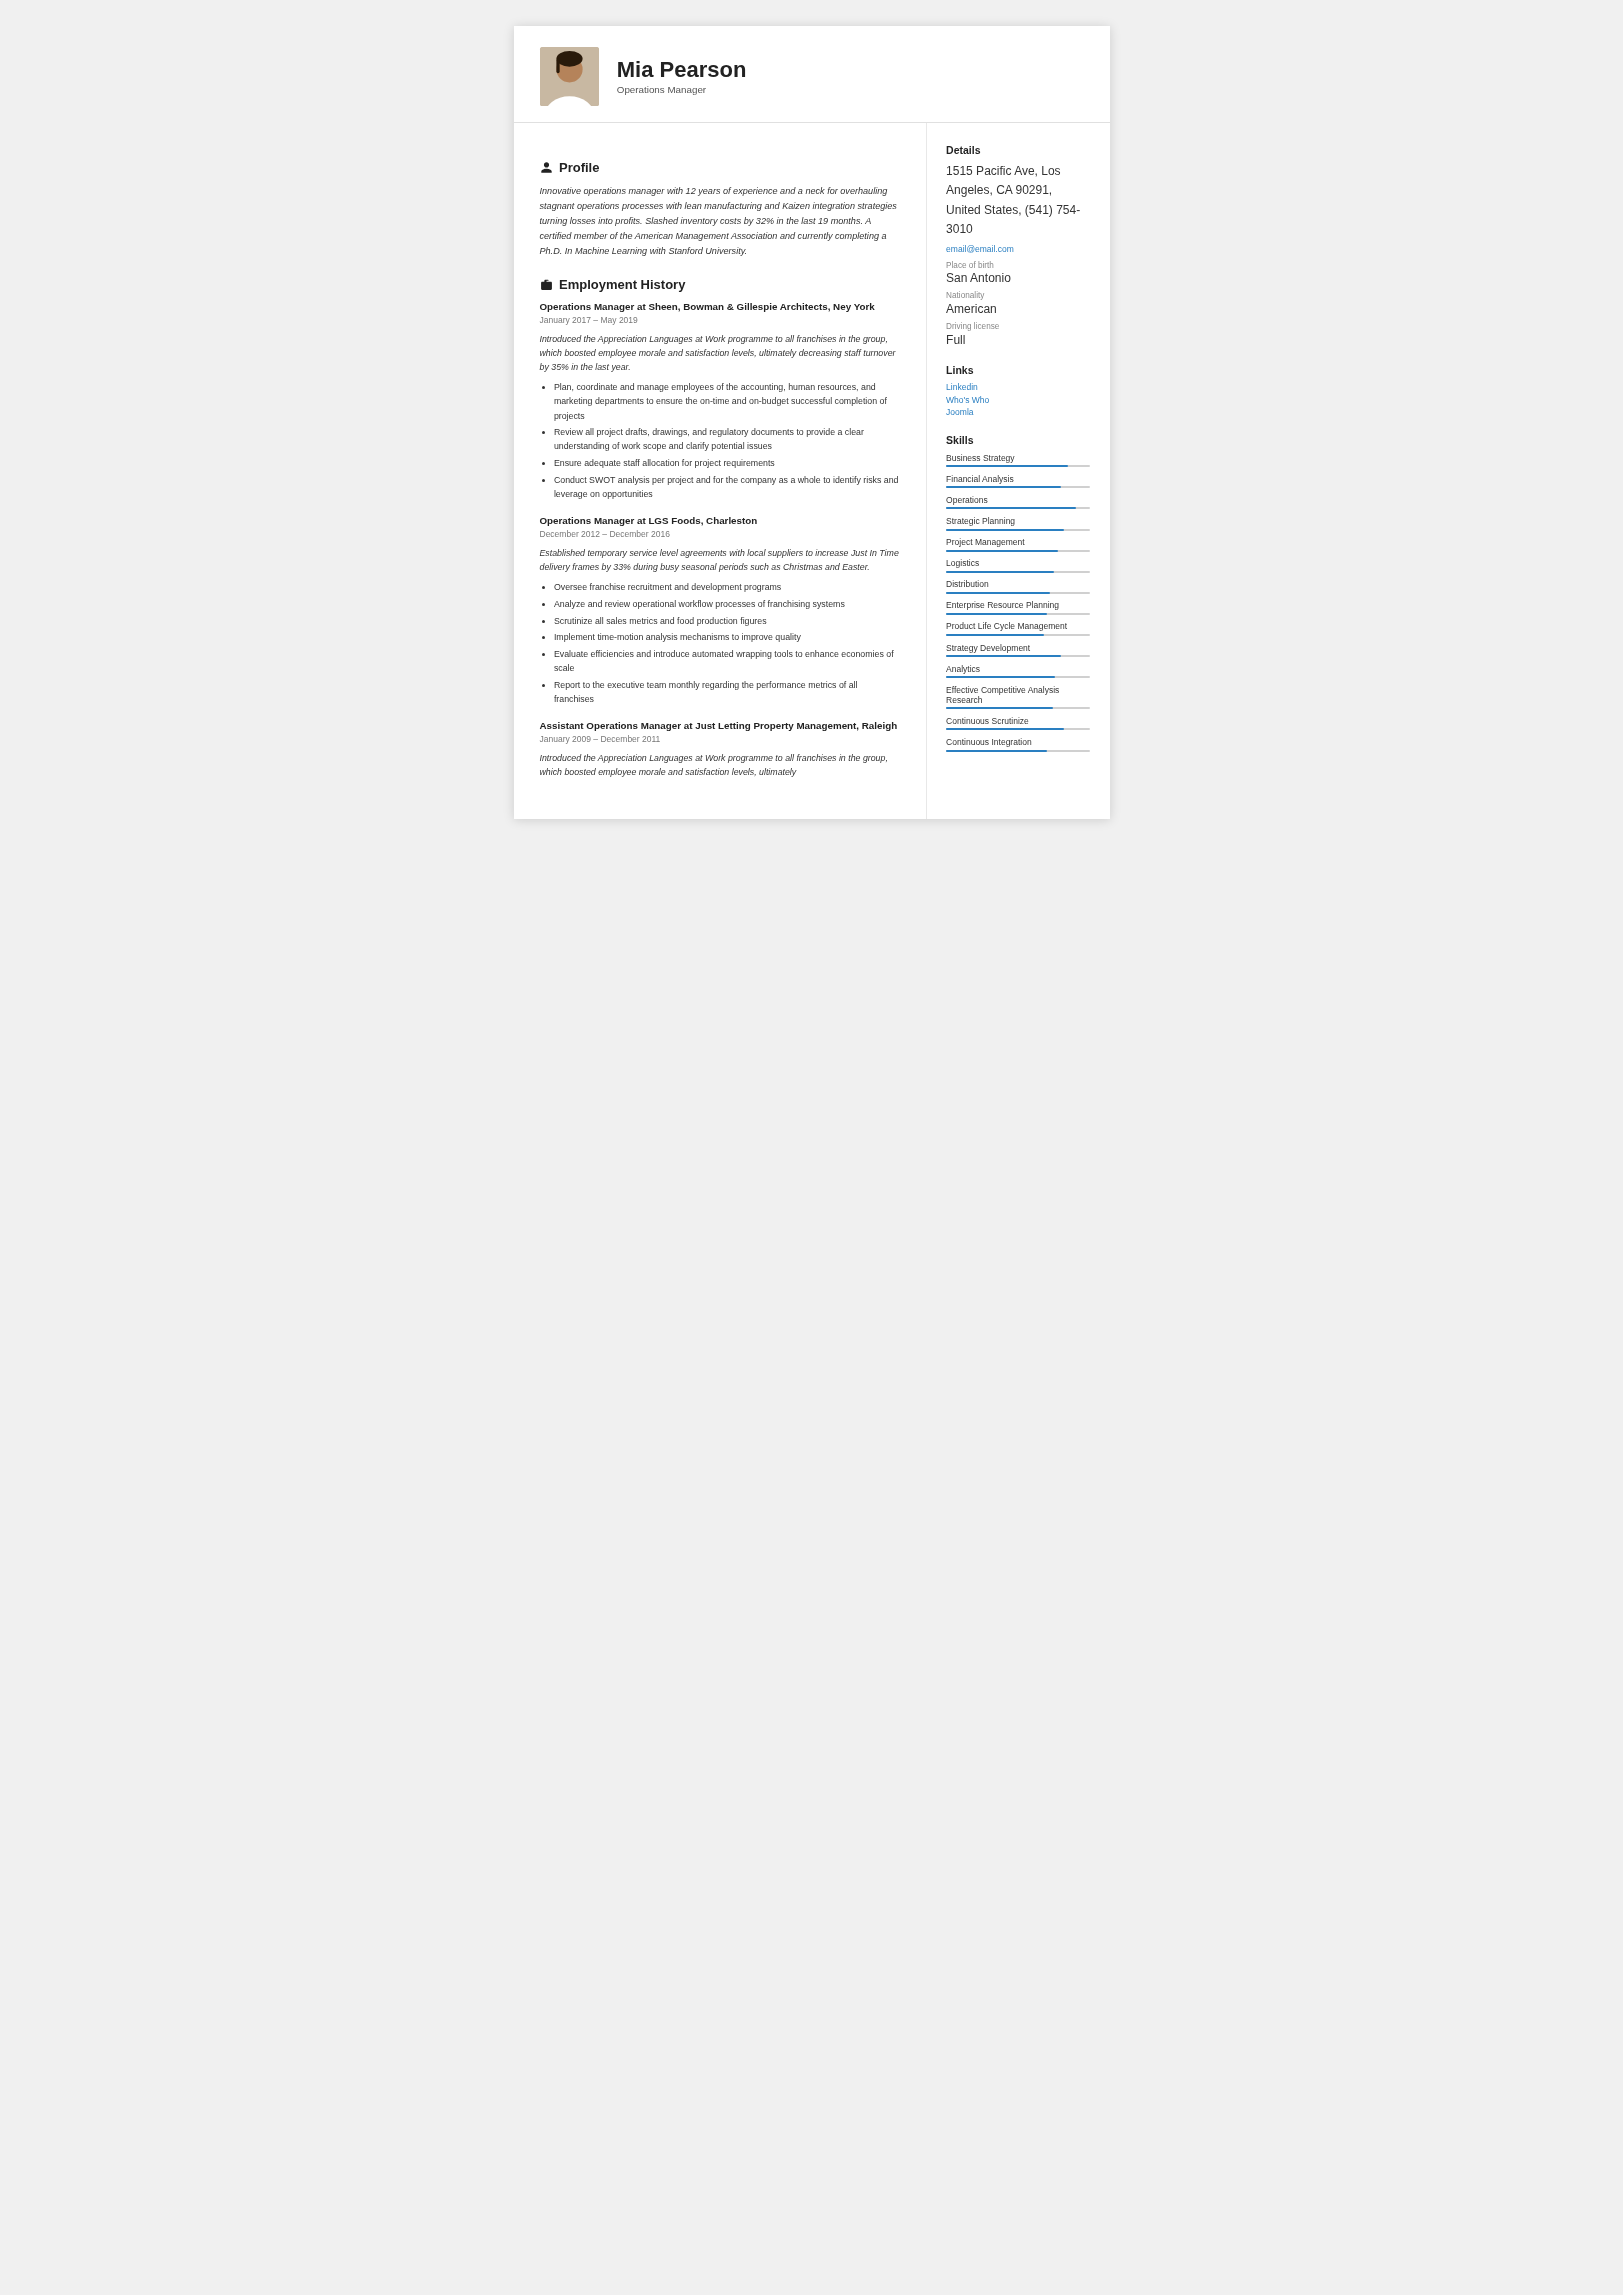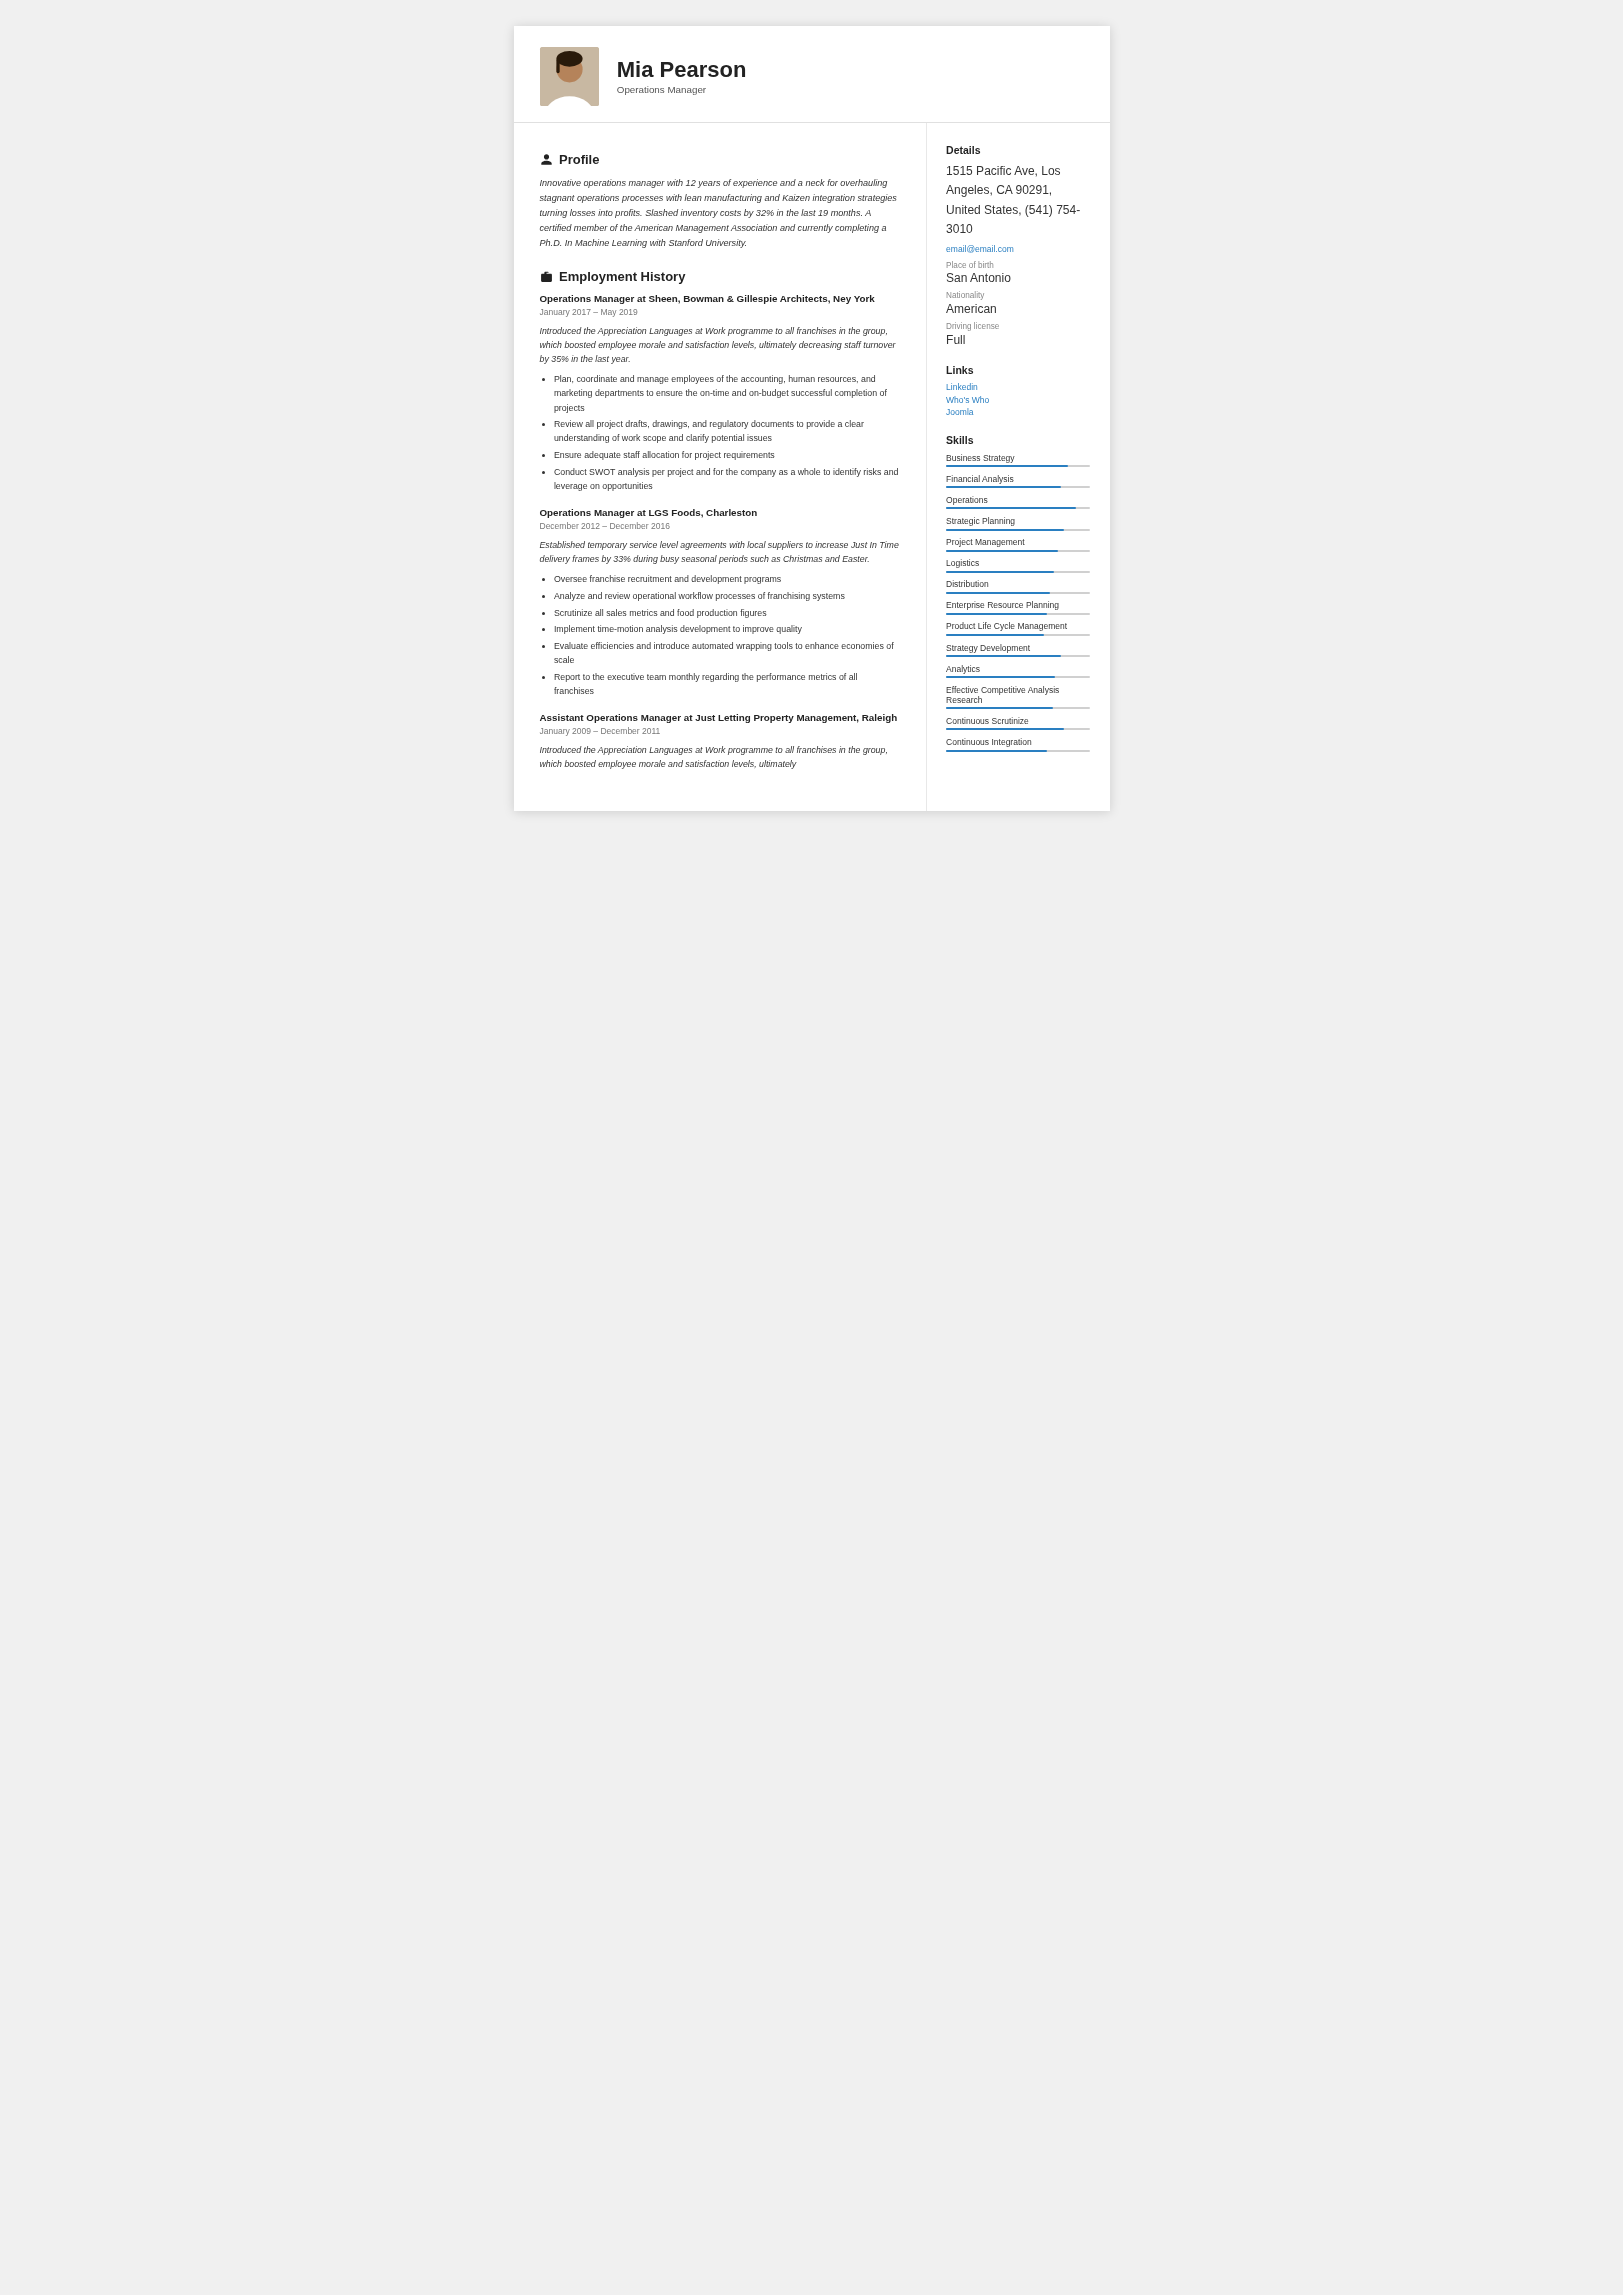--- a/index.html
+++ b/index.html
@@ -72,21 +72,21 @@
     
     .section-title {
       display: flex;
       align-items: center;
       font-size: 13px;
       font-weight: bold;
       color: #222;
       margin-bottom: 9.1px;
       margin-top: 19.6px;
     }
-    .section-title:first-child { margin-top: 8px; }
+    .section-title:first-child { margin-top: 16px; }
     .section-icon {
       width: 13px;
       height: 13px;
       margin-right: 6.5px;
       flex-shrink: 0;
     }
     .profile-text {
       font-style: italic;
       font-size: 9.1px;
       color: #333;
@@ -242,21 +242,21 @@
       </div>
 
       <div class="job-block">
         <div class="job-title">Operations Manager at LGS Foods, Charleston</div>
         <div class="job-dates">December 2012 – December 2016</div>
         <p class="job-desc">Established temporary service level agreements with local suppliers to increase Just In Time delivery frames by 33% during busy seasonal periods such as Christmas and Easter.</p>
         <ul class="job-bullets">
           <li>Oversee franchise recruitment and development programs</li>
           <li>Analyze and review operational workflow processes of franchising systems</li>
           <li>Scrutinize all sales metrics and food production figures</li>
-          <li>Implement time-motion analysis development to improve quality</li>
+          <li>Implement time-motion analysis mechanisms to improve quality</li>
           <li>Evaluate efficiencies and introduce automated wrapping tools to enhance economies of scale</li>
           <li>Report to the executive team monthly regarding the performance metrics of all franchises</li>
         </ul>
       </div>
 
       <div class="job-block">
         <div class="job-title">Assistant Operations Manager at Just Letting Property Management, Raleigh</div>
         <div class="job-dates">January 2009 – December 2011</div>
         <p class="job-desc">Introduced the Appreciation Languages at Work programme to all franchises in the group, which boosted employee morale and satisfaction levels, ultimately</p>
       </div>

